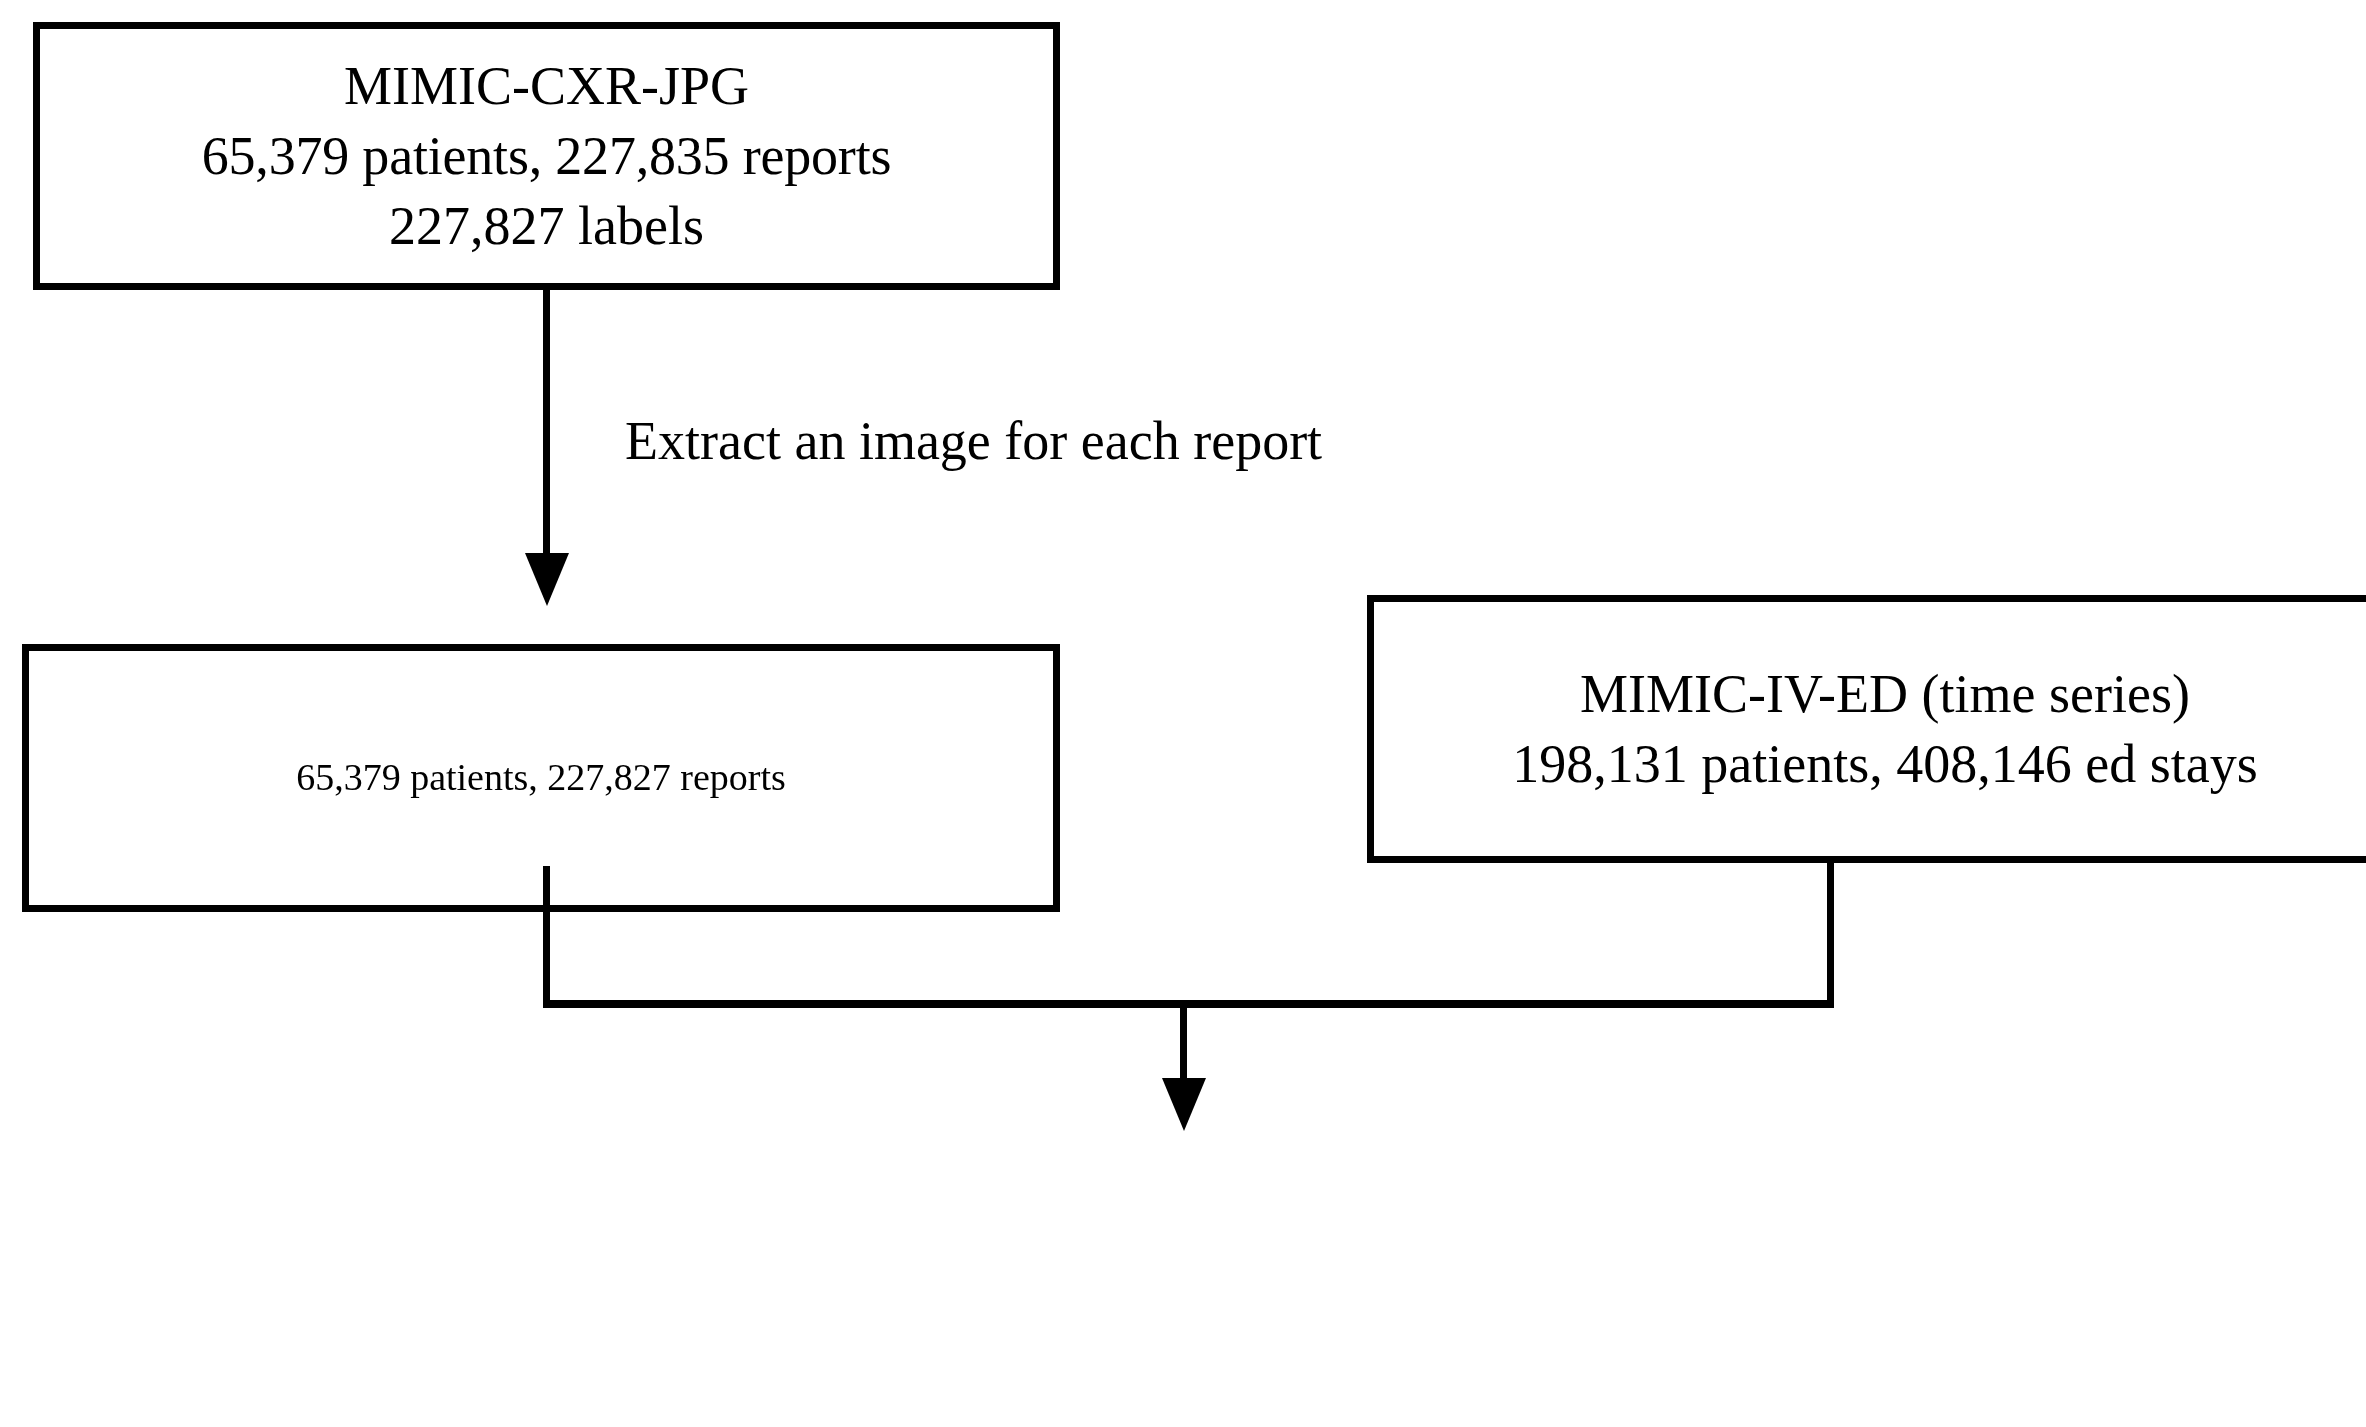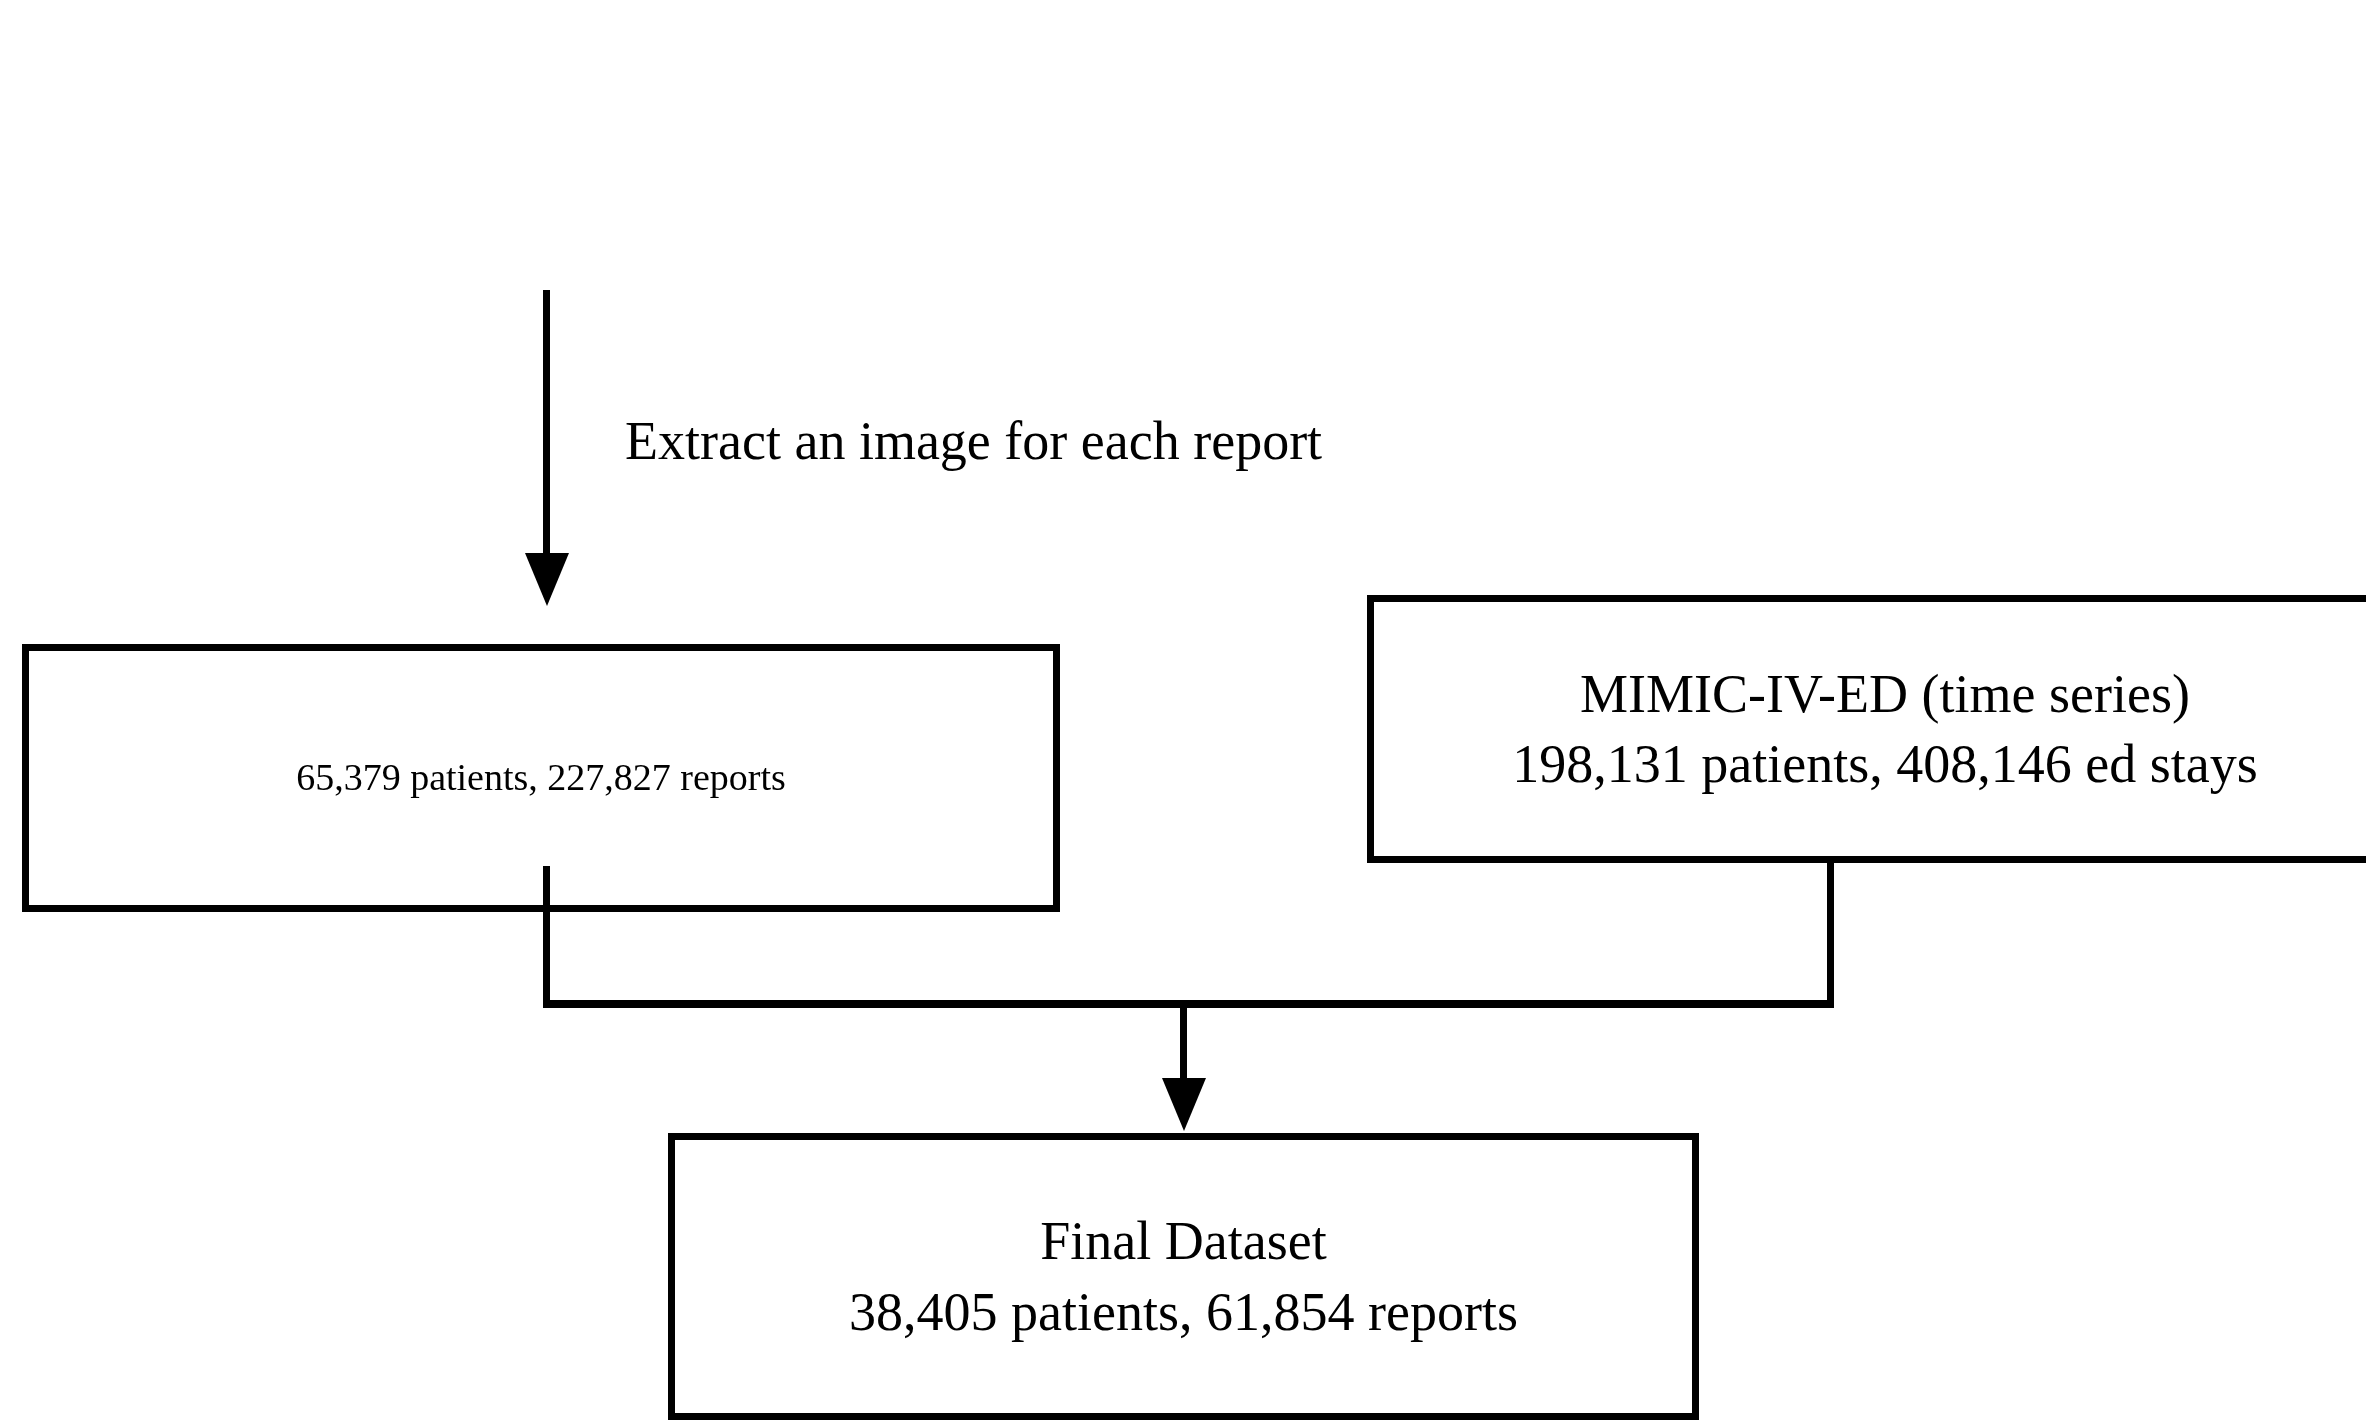--- a/index.html
+++ b/index.html
@@ -88,38 +88,39 @@
     background: transparent;
   }
   #label-extract { left: 594px; top: 414px; margin-left: 31px; }
   #label-retain  { left: 660px; top: 920px; }
 </style>
 </head>
 <body>
 
 <div id="canvas">
 
+  <div class="node" id="node-source">
+    <span class="line">MIMIC-CXR-JPG</span>
+    <span class="line overflow">65,379 patients, 227,835 reports</span>
+    <span class="line">227,827 labels</span>
+  </div>
 
   <div class="vline" id="edge1-line"></div>
   <div class="arrowhead" id="edge1-arrow"></div>
   <div class="edge-label" id="label-extract">Extract an image for each report</div>
 
   <div class="node" id="node-reports">
     <span class="line">65,379 patients, 227,827 reports</span>
   </div>
 
   <div class="node" id="node-edstays">
     <span class="line">MIMIC-IV-ED (time series)</span>
     <span class="line">198,131 patients, 408,146 ed stays</span>
   </div>
 
   <div class="vline" id="edge2-left-stem"></div>
   <div class="vline" id="edge2-right-stem"></div>
   <div class="hline" id="edge2-bus"></div>
   <div class="vline" id="edge2-drop"></div>
   <div class="arrowhead" id="edge2-arrow"></div>
 
-  <div class="node" id="node-final">
-    <span class="line">Final Dataset</span>
-    <span class="line">38,405 patients, 61,854 reports</span>
-  </div>
 
 </div>
 
 </body></html>

